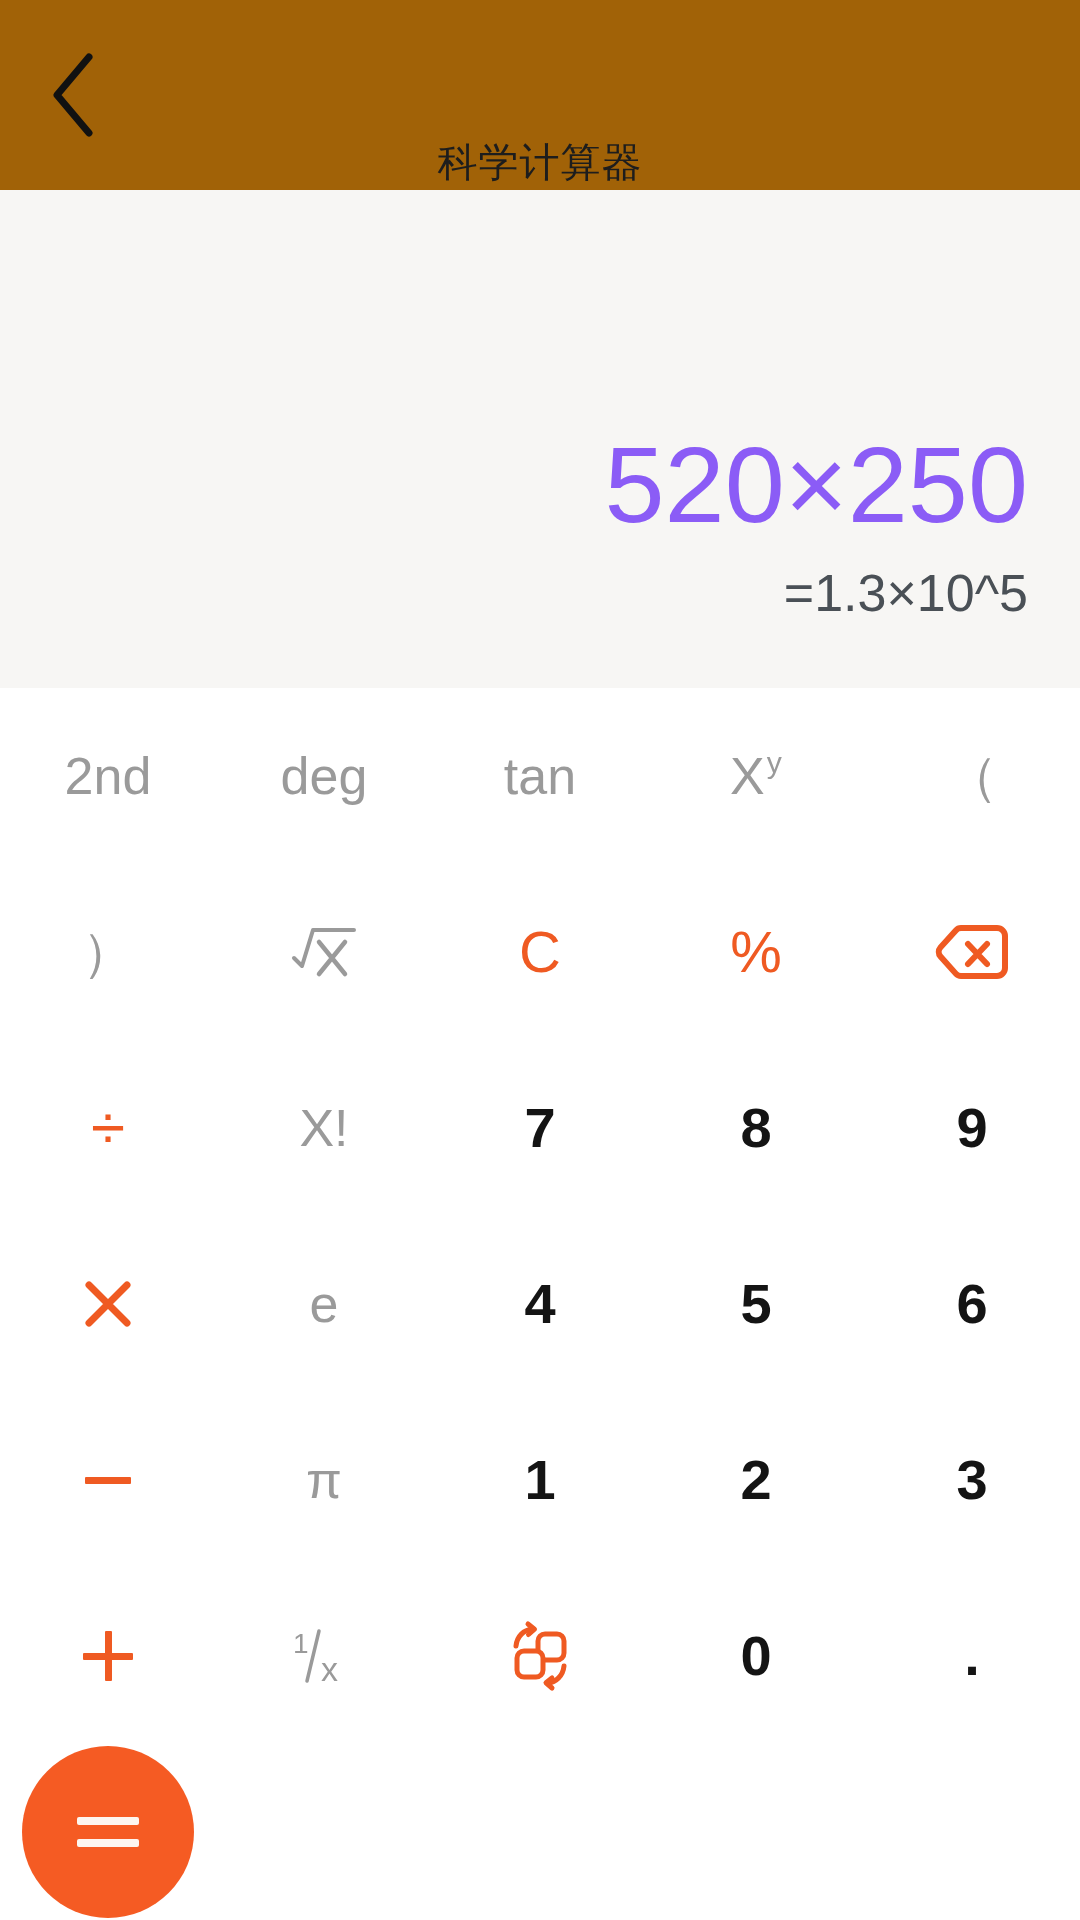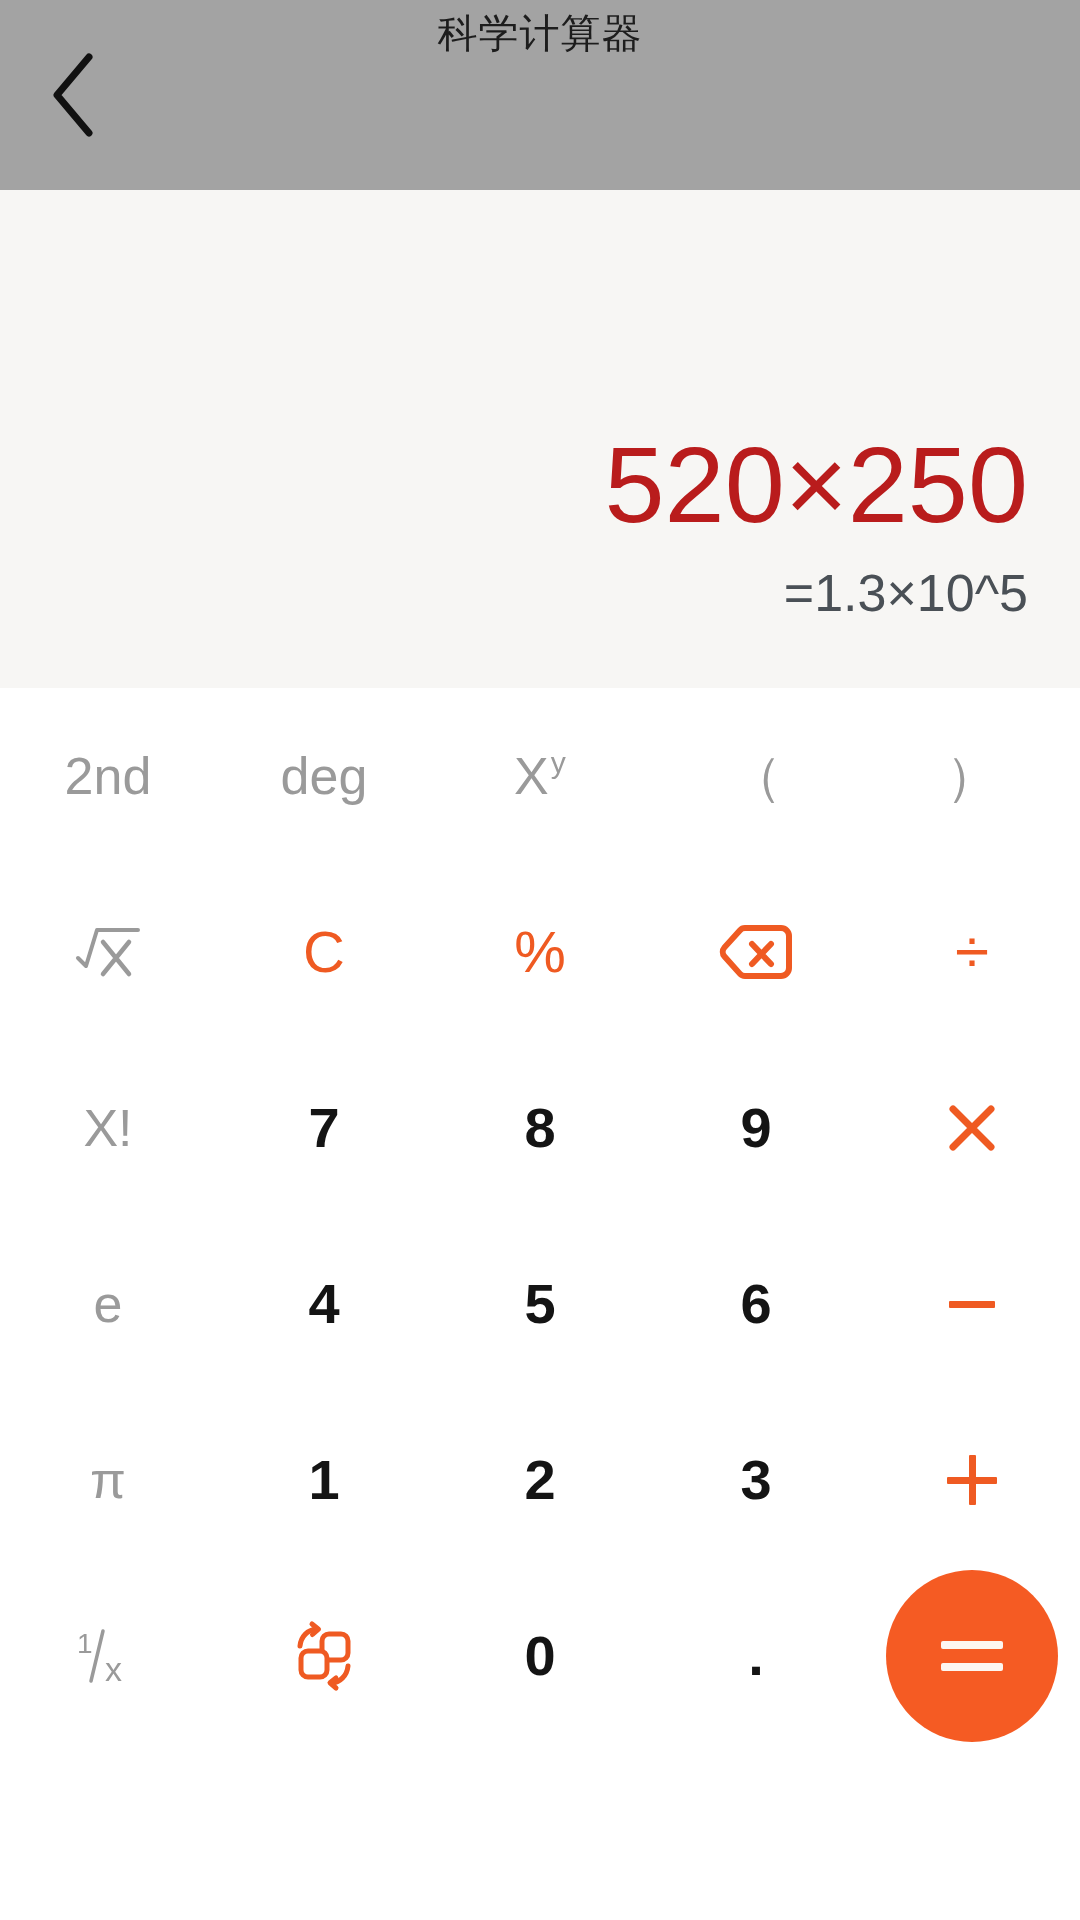--- a/index.html
+++ b/index.html
@@ -8,23 +8,23 @@
     background:#ffffff;
     font-family:"Liberation Sans", sans-serif;
     overflow:hidden;
   }
   #app { width:1080px; height:1920px; display:flex; flex-direction:column; background:#ffffff; }
 
   
   .header {
     position:relative;
     height:190px;
-    background:#a3a3a3;
+    background:#a16207;
     flex:0 0 190px;
-    display:flex; align-items:flex-start; justify-content:center;
+    display:flex; align-items:flex-end; justify-content:center;
   }
   .back-btn {
     position:absolute; left:18px; top:50%; transform:translateY(-50%);
     width:110px; height:110px;
     display:flex; align-items:center; justify-content:center;
     cursor:pointer;
   }
   .back-btn svg { display:block; }
   .header-title {
     font-size:40px; color:#1d1d1d; letter-spacing:1px;
@@ -36,21 +36,21 @@
   
   .display {
     flex:0 0 498px;
     background:#f7f6f4;
     display:flex; flex-direction:column; justify-content:flex-end;
     align-items:flex-end;
     padding:0 52px 62px 52px;
   }
   .expression {
     font-size:108px;
-    color:#b91c1c;
+    color:#8b5cf6;
     font-weight:300;
     line-height:1.15;
     letter-spacing:0px;
     white-space:nowrap;
   }
   .result {
     font-size:52px;
     color:#4a5056;
     font-weight:300;
     line-height:1.25;
@@ -137,20 +137,23 @@
   </div>
 
   <div class="keypad">
 
     <div class="key">
         <span class="key-label fn">2nd</span>
       </div>
     <div class="key">
         <span class="key-label fn">deg</span>
       </div>
+    <div class="key">
+        <span class="key-label fn">tan</span>
+      </div>
 
     <div class="key">
       <span class="key-label fn">
           <span>X</span>
           <span class="sup">y</span>
         </span>
     </div>
     <div class="key">
         <span class="key-label fn">（</span>
       </div>

